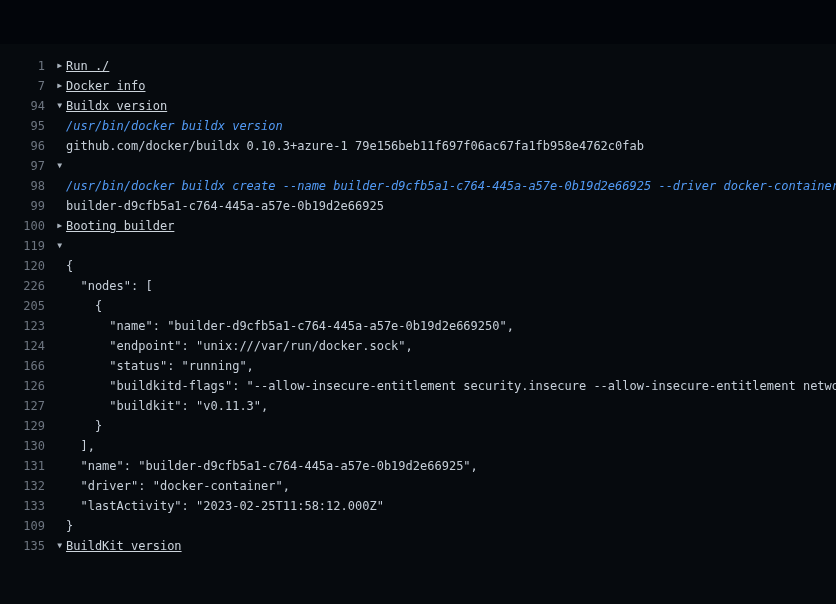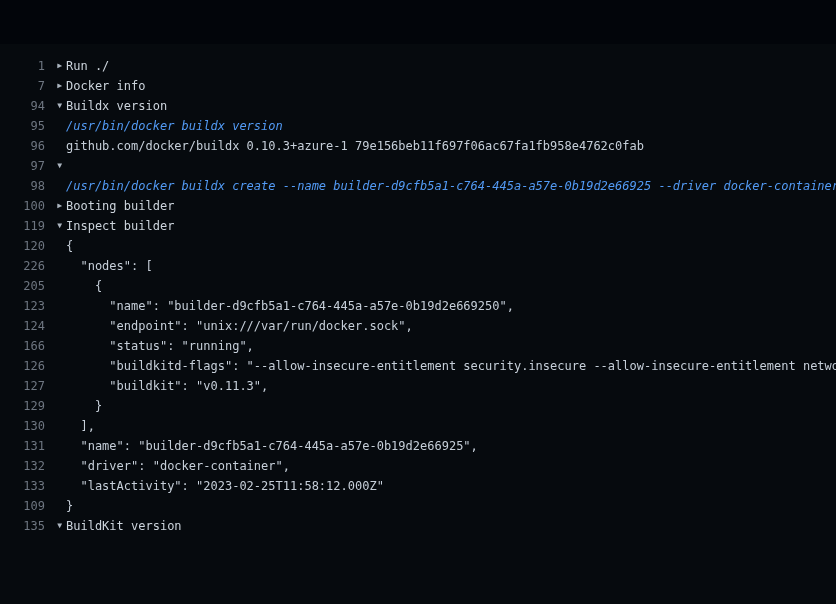--- a/index.html
+++ b/index.html
@@ -42,21 +42,21 @@
   }
   .marker{
     flex:none;width:21px;box-sizing:border-box;
     text-align:right;padding-right:4px;
     font-size:8px;line-height:20px;
     color:var(--marker-col,#aab4be);
   }
   .text{white-space:pre;color:var(--out-col,#c6cfd9);}
   .row.command .text{color:var(--cmd-col,#539bf5);font-style:italic;}
   .row.group-collapsed .text,
-  .row.group-expanded .text{color:var(--group-col,#ccd4dc);}
+  .row.group-expanded .text{color:var(--group-col,#ccd4dc);text-decoration:underline;}
   .row.group-collapsed,.row.group-expanded{cursor:pointer;}
 </style>
 </head>
 <body style="--page-bg: #02050a; --header-bg: #171c22; --log-bg: #060a0e; --title-col: #ecf2f8; --num-col: #6e7681; --cmd-col: #539bf5; --out-col: #c6cfd9; --group-col: #ccd4dc; --marker-col: #aab4be;">
 
 <div class="step-header">
   <svg class="chev" viewBox="0 0 16 16">
     <path d="M3.5 5.5 L8 10.5 L12.5 5.5" fill="none" stroke="#adbac7" stroke-width="2" stroke-linecap="round" stroke-linejoin="round"></path>
   </svg>
   <svg class="status-circle" viewBox="0 0 20 20">
@@ -67,22 +67,23 @@
 </div>
 
 <div class="log">
     <div class="row group-collapsed"><span class="num">1</span><span class="marker">▶</span><span class="text">Run ./</span></div>
     <div class="row group-collapsed"><span class="num">7</span><span class="marker">▶</span><span class="text">Docker info</span></div>
     <div class="row group-expanded"><span class="num">94</span><span class="marker">▼</span><span class="text">Buildx version</span></div>
     <div class="row command"><span class="num">95</span><span class="marker"></span><span class="text">/usr/bin/docker buildx version</span></div>
     <div class="row output"><span class="num">96</span><span class="marker"></span><span class="text">github.com/docker/buildx 0.10.3+azure-1 79e156beb11f697f06ac67fa1fb958e4762c0fab</span></div>
     <div class="row group-expanded"><span class="num">97</span><span class="marker">▼</span></div>
     <div class="row command"><span class="num">98</span><span class="marker"></span><span class="text">/usr/bin/docker buildx create --name builder-d9cfb5a1-c764-445a-a57e-0b19d2e66925 --driver docker-container</span></div>
+    <div class="row output"><span class="num">99</span><span class="marker"></span><span class="text">builder-d9cfb5a1-c764-445a-a57e-0b19d2e66925</span></div>
     <div class="row group-collapsed"><span class="num">100</span><span class="marker">▶</span><span class="text">Booting builder</span></div>
-    <div class="row group-expanded"><span class="num">119</span><span class="marker">▼</span><span class="text">Inspect builder</span></div>
+    <div class="row group-expanded"><span class="num">119</span><span class="marker">▼</span></div>
     <div class="row output"><span class="num">120</span><span class="marker"></span><span class="text">{</span></div>
     <div class="row output"><span class="num">226</span><span class="marker"></span><span class="text">  "nodes": [</span></div>
     <div class="row output"><span class="num">205</span><span class="marker"></span><span class="text">    {</span></div>
     <div class="row output"><span class="num">123</span><span class="marker"></span><span class="text">      "name": "builder-d9cfb5a1-c764-445a-a57e-0b19d2e669250",</span></div>
     <div class="row output"><span class="num">124</span><span class="marker"></span><span class="text">      "endpoint": "unix:///var/run/docker.sock",</span></div>
     <div class="row output"><span class="num">166</span><span class="marker"></span><span class="text">      "status": "running",</span></div>
     <div class="row output"><span class="num">126</span><span class="marker"></span><span class="text">      "buildkitd-flags": "--allow-insecure-entitlement security.insecure --allow-insecure-entitlement network.host",</span></div>
     <div class="row output"><span class="num">127</span><span class="marker"></span><span class="text">      "buildkit": "v0.11.3",</span></div>
     <div class="row output"><span class="num">129</span><span class="marker"></span><span class="text">    }</span></div>
     <div class="row output"><span class="num">130</span><span class="marker"></span><span class="text">  ],</span></div>

